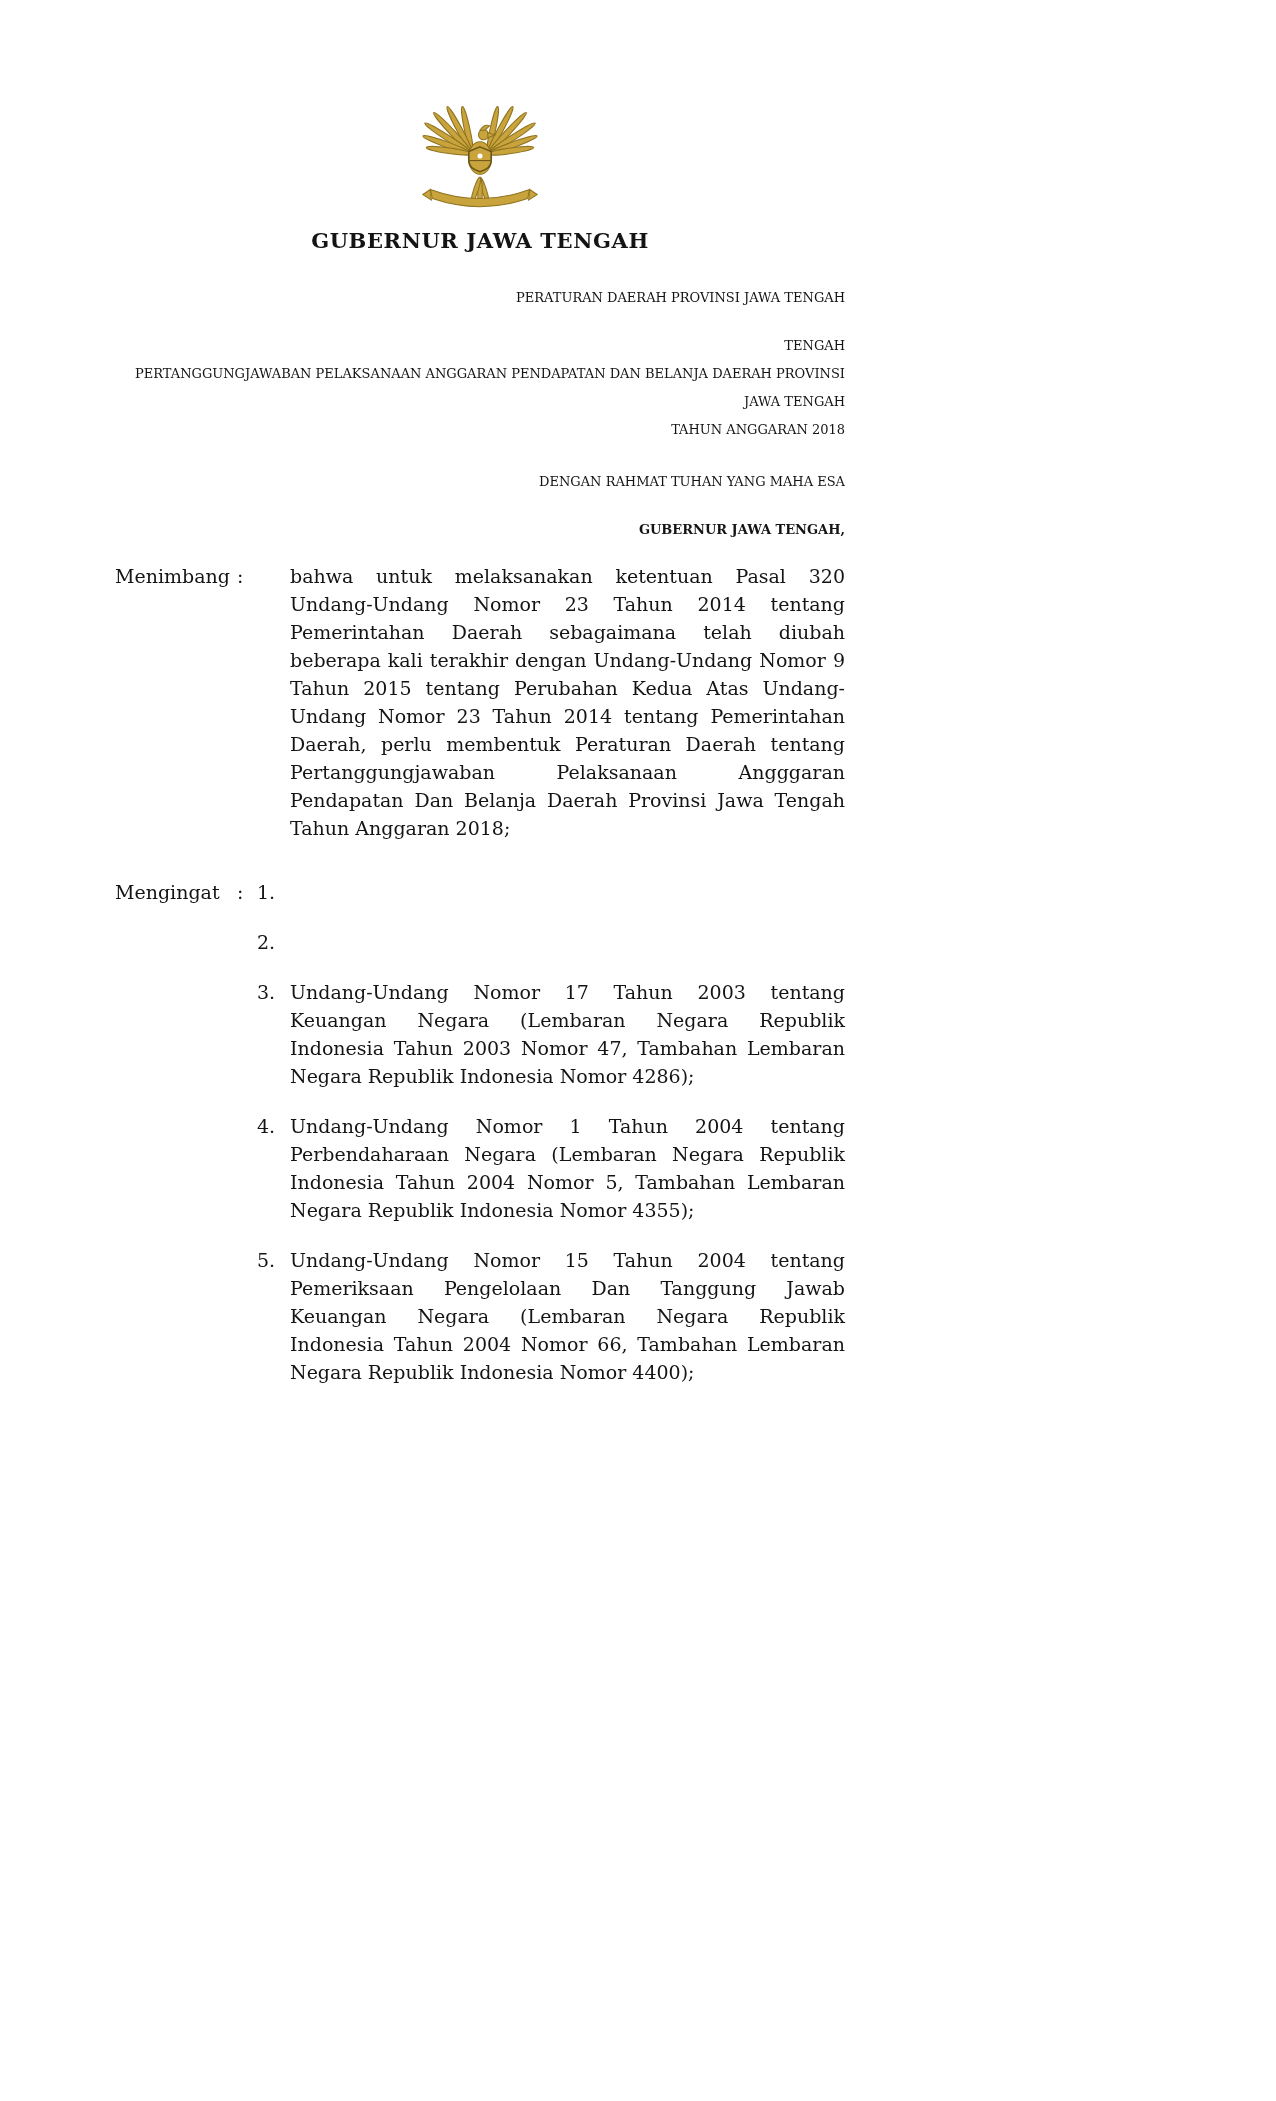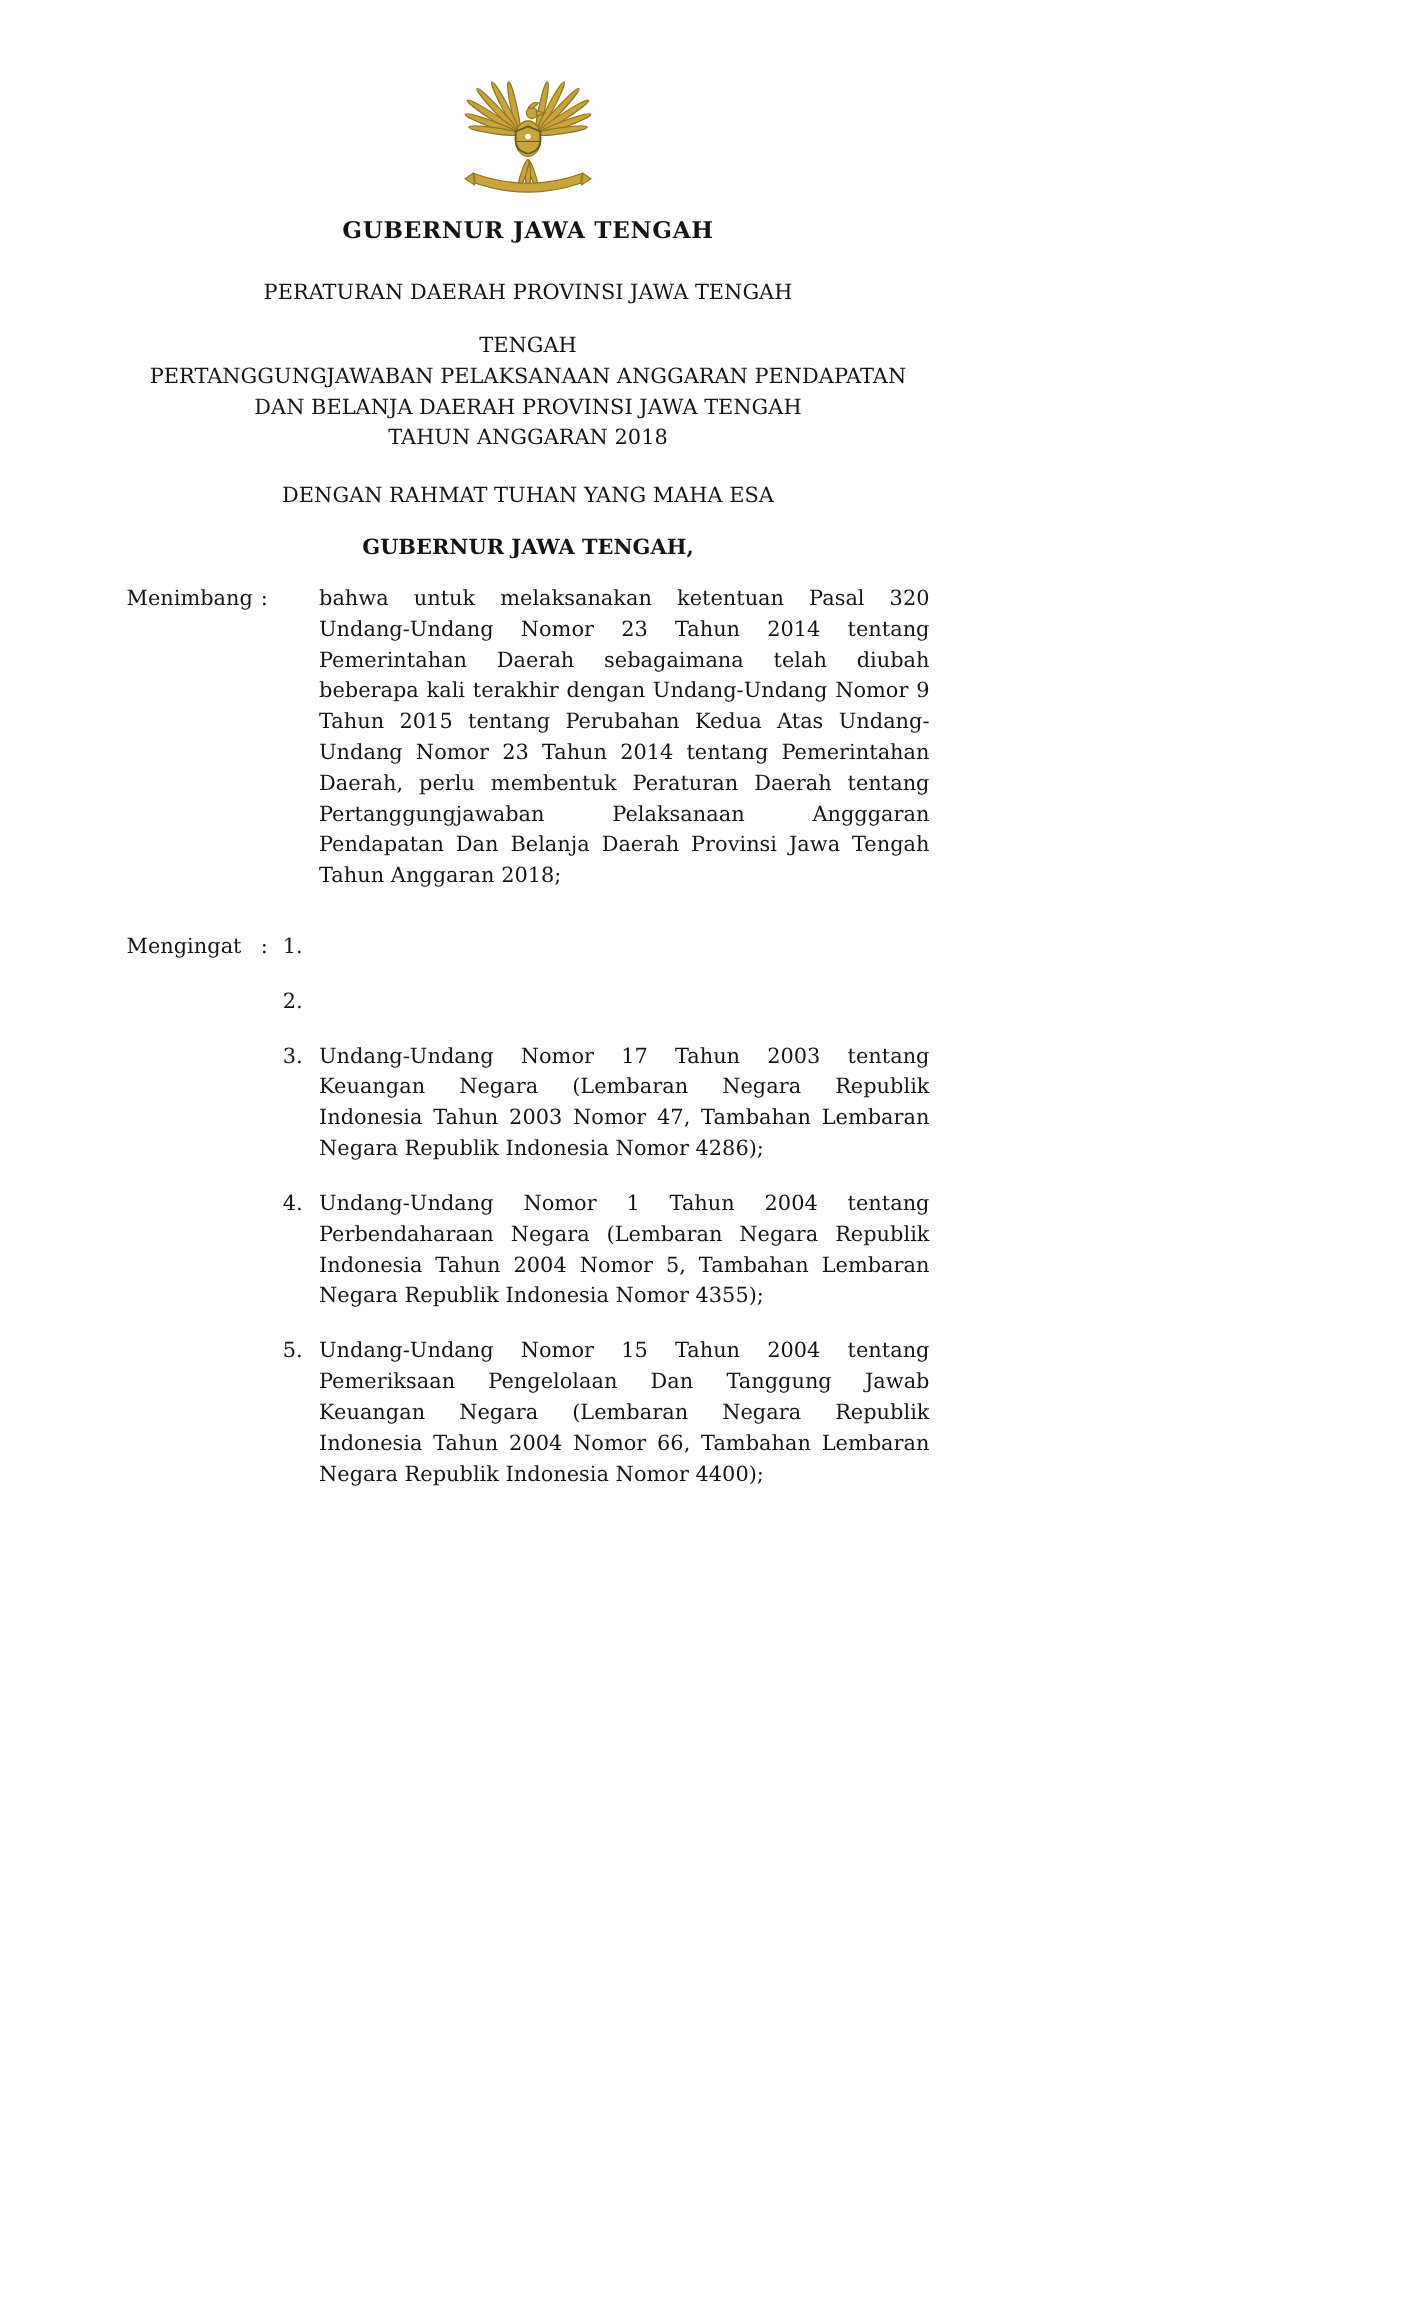--- a/index.html
+++ b/index.html
@@ -7,42 +7,42 @@
   body {
     font-family: "DejaVu Serif", "Liberation Serif", serif;
     color: #141414;
     -webkit-font-smoothing: antialiased;
   }
   .page {
     position: relative;
     width: 1276px;
     min-height: 2101px;
     background: #ffffff;
-    padding: 60px 0 80px 115px;
+    padding: 92px 0 80px 115px;
   }
   .content { width: 730px; }
 
   .emblem-wrap {
     display: flex;
     justify-content: center;
     margin-bottom: 12px;
   }
 
   .letterhead {
     text-align: center;
     font-weight: bold;
     font-size: 21px;
     line-height: 26px;
     letter-spacing: 0.6px;
     margin: 0 0 30px 0;
   }
 
   .t {
-    text-align: center;
-    font-size: 19px;
+    text-align: right;
+    font-size: 13px;
     line-height: 28px;
     margin: 0;
   }
   .mb20 { margin-bottom: 20px; }
   .mb24 { margin-bottom: 24px; }
   .mb16 { margin-bottom: 16px; font-weight: bold; }
 
   .rows {
     display: flex;
     flex-direction: column;

